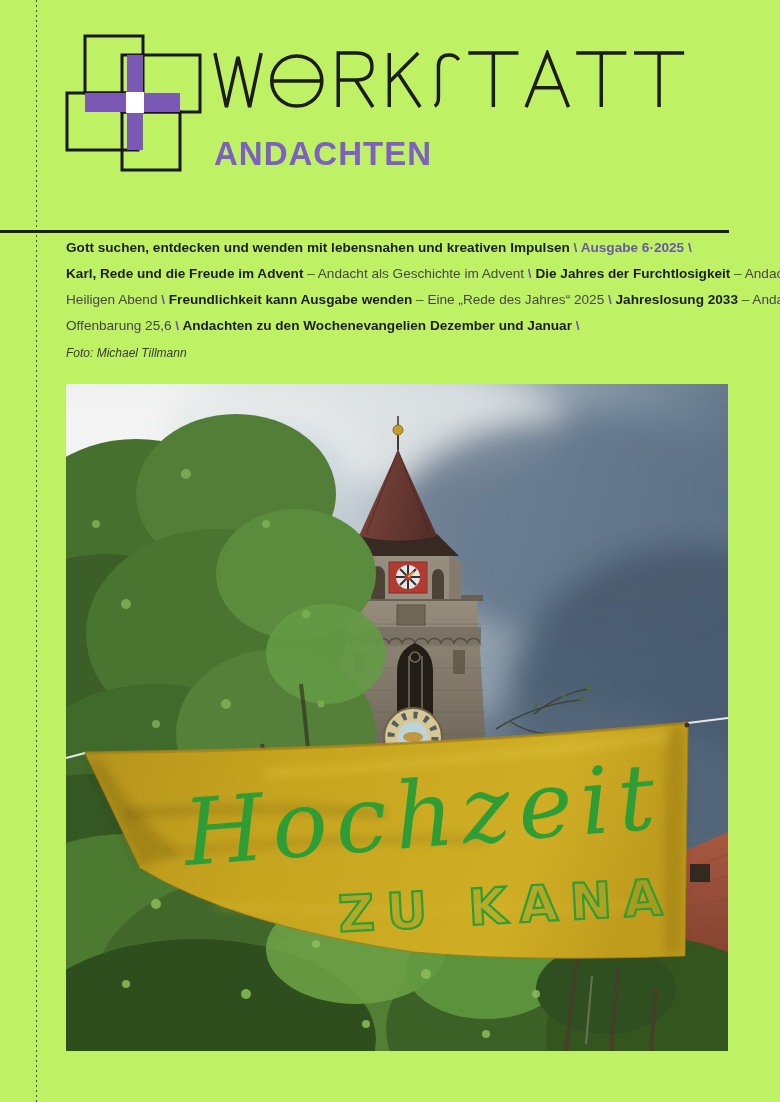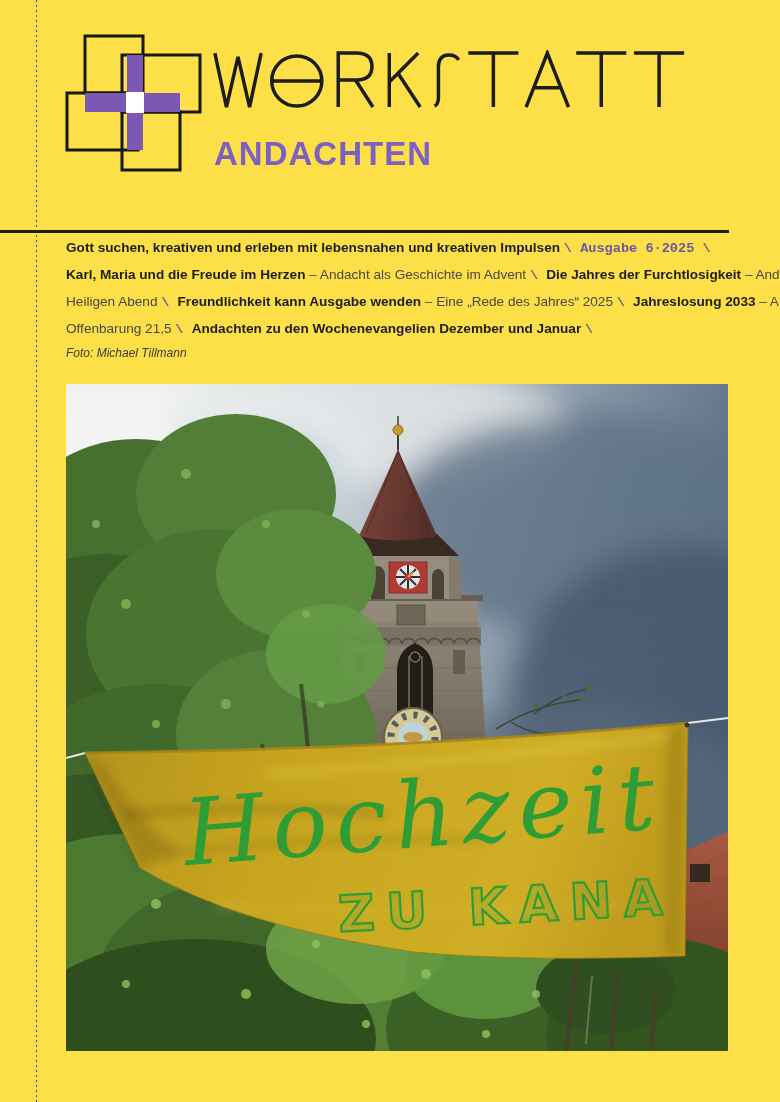--- a/index.html
+++ b/index.html
@@ -1,36 +1,36 @@
 <!DOCTYPE html>
 <html><head>
 <meta charset="utf-8">
 <style>
   html,body{margin:0;padding:0;background:#ffffff;}
   .page{
-    position:relative;width:780px;height:1102px;background:#fde047;overflow:hidden;
+    position:relative;width:780px;height:1102px;background:#bef264;overflow:hidden;
     font-family:"Liberation Sans",sans-serif;
   }
   .fold-line{
     position:absolute;left:36px;top:0;width:2px;height:1102px;
     background-image:repeating-linear-gradient(to bottom,#474747 0 2px,transparent 2px 5px);
     background-size:1px 100%;background-repeat:no-repeat;
   }
   .logo-svg{position:absolute;left:0;top:0;}
   .wordmark-svg{position:absolute;left:212px;top:50px;}
   .brand-subtitle{
     position:absolute;left:214px;top:135px;
     font-size:33px;font-weight:bold;letter-spacing:1px;color:#7d60c1;
   }
   .rule{position:absolute;left:0;top:230px;width:729px;height:3px;background:#1e1e1e;}
   .intro{position:absolute;left:66px;top:235px;width:700px;font-size:13.6px;line-height:26px;color:#474747;}
   .intro .line{white-space:nowrap;}
   .intro span{white-space:pre;}
   .intro .b{font-weight:bold;color:#1d1d1d;}
-  .intro .accent{font-weight:bold;color:#6a57a8;font-family:Liberation Mono, monospace;}
+  .intro .accent{font-weight:bold;color:#6a57a8;}
   .caption{position:absolute;left:66px;top:346px;font-style:italic;font-size:12px;color:#3a3a3a;}
   .photo{position:absolute;left:66px;top:384px;width:662px;height:667px;}
 </style>
 </head>
 <body>
 
 <div class="page">
 
   <div class="fold-line"></div>
 
@@ -64,24 +64,24 @@
       <path d="M378,2 H430 M404,2 V58"></path>
       <path d="M438,2 H490 M464,2 V58"></path>
     </g>
   </svg>
 
   <div class="brand-subtitle">ANDACHTEN</div>
 
   <div class="rule"></div>
 
   <section class="intro">
-    <div class="line"><span class="b">Gott suchen, kreativen und erleben mit lebensnahen und kreativen Impulsen </span><span class="accent">\ Ausgabe 6·2025 \</span></div>
-    <div class="line"><span class="b">Karl, Maria und die Freude im Herzen </span><span>– Andacht als Geschichte im Advent </span><span class="accent">\ </span><span class="b">Die Jahres der Furchtlosigkeit </span><span>– Andacht zum</span></div>
+    <div class="line"><span class="b">Gott suchen, entdecken und wenden mit lebensnahen und kreativen Impulsen </span><span class="accent">\ Ausgabe 6·2025 \</span></div>
+    <div class="line"><span class="b">Karl, Rede und die Freude im Advent </span><span>– Andacht als Geschichte im Advent </span><span class="accent">\ </span><span class="b">Die Jahres der Furchtlosigkeit </span><span>– Andacht zum</span></div>
     <div class="line"><span>Heiligen Abend </span><span class="accent">\ </span><span class="b">Freundlichkeit kann Ausgabe wenden </span><span>– Eine „Rede des Jahres“ 2025 </span><span class="accent">\ </span><span class="b">Jahreslosung 2033 </span><span>– Andacht zu</span></div>
-    <div class="line"><span>Offenbarung 21,5 </span><span class="accent">\ </span><span class="b">Andachten zu den Wochenevangelien Dezember und Januar </span><span class="accent">\</span></div>
+    <div class="line"><span>Offenbarung 25,6 </span><span class="accent">\ </span><span class="b">Andachten zu den Wochenevangelien Dezember und Januar </span><span class="accent">\</span></div>
   </section>
 
   <div class="caption">Foto: Michael Tillmann</div>
 
   <figure class="photo" style="margin:0">
   <svg width="662" height="667" viewBox="0 0 662 667">
     <defs>
       <linearGradient id="sky" x1="0" y1="0" x2="1" y2="0.3">
         <stop offset="0" stop-color="#eceeed"></stop>
             <stop offset="0.3" stop-color="#d6dcde"></stop>

